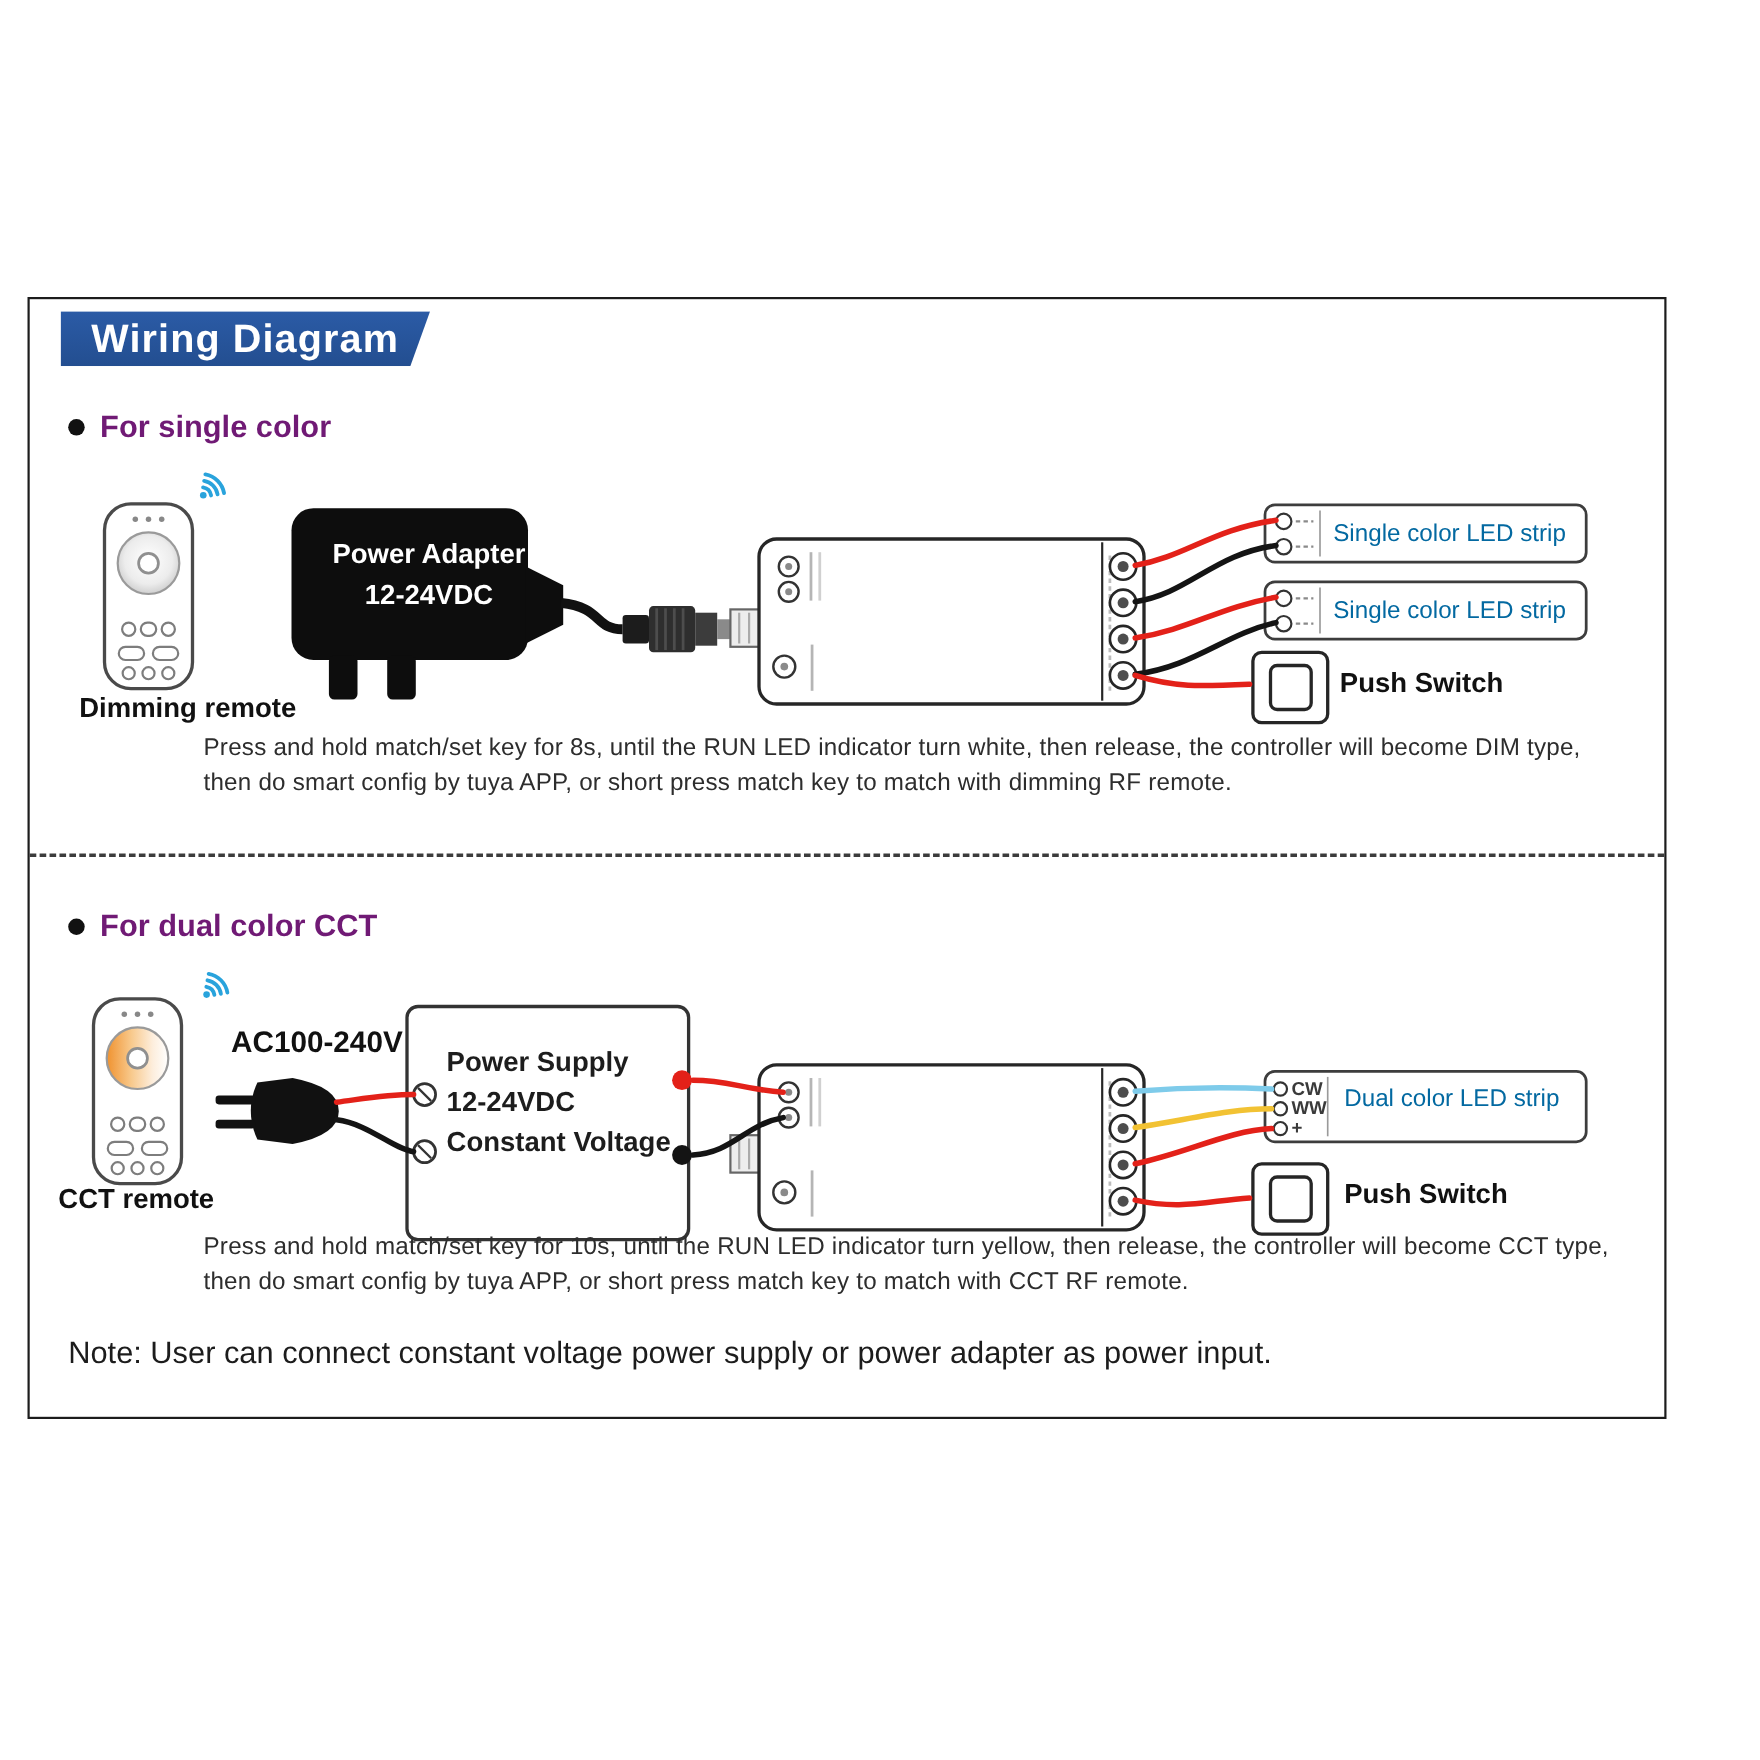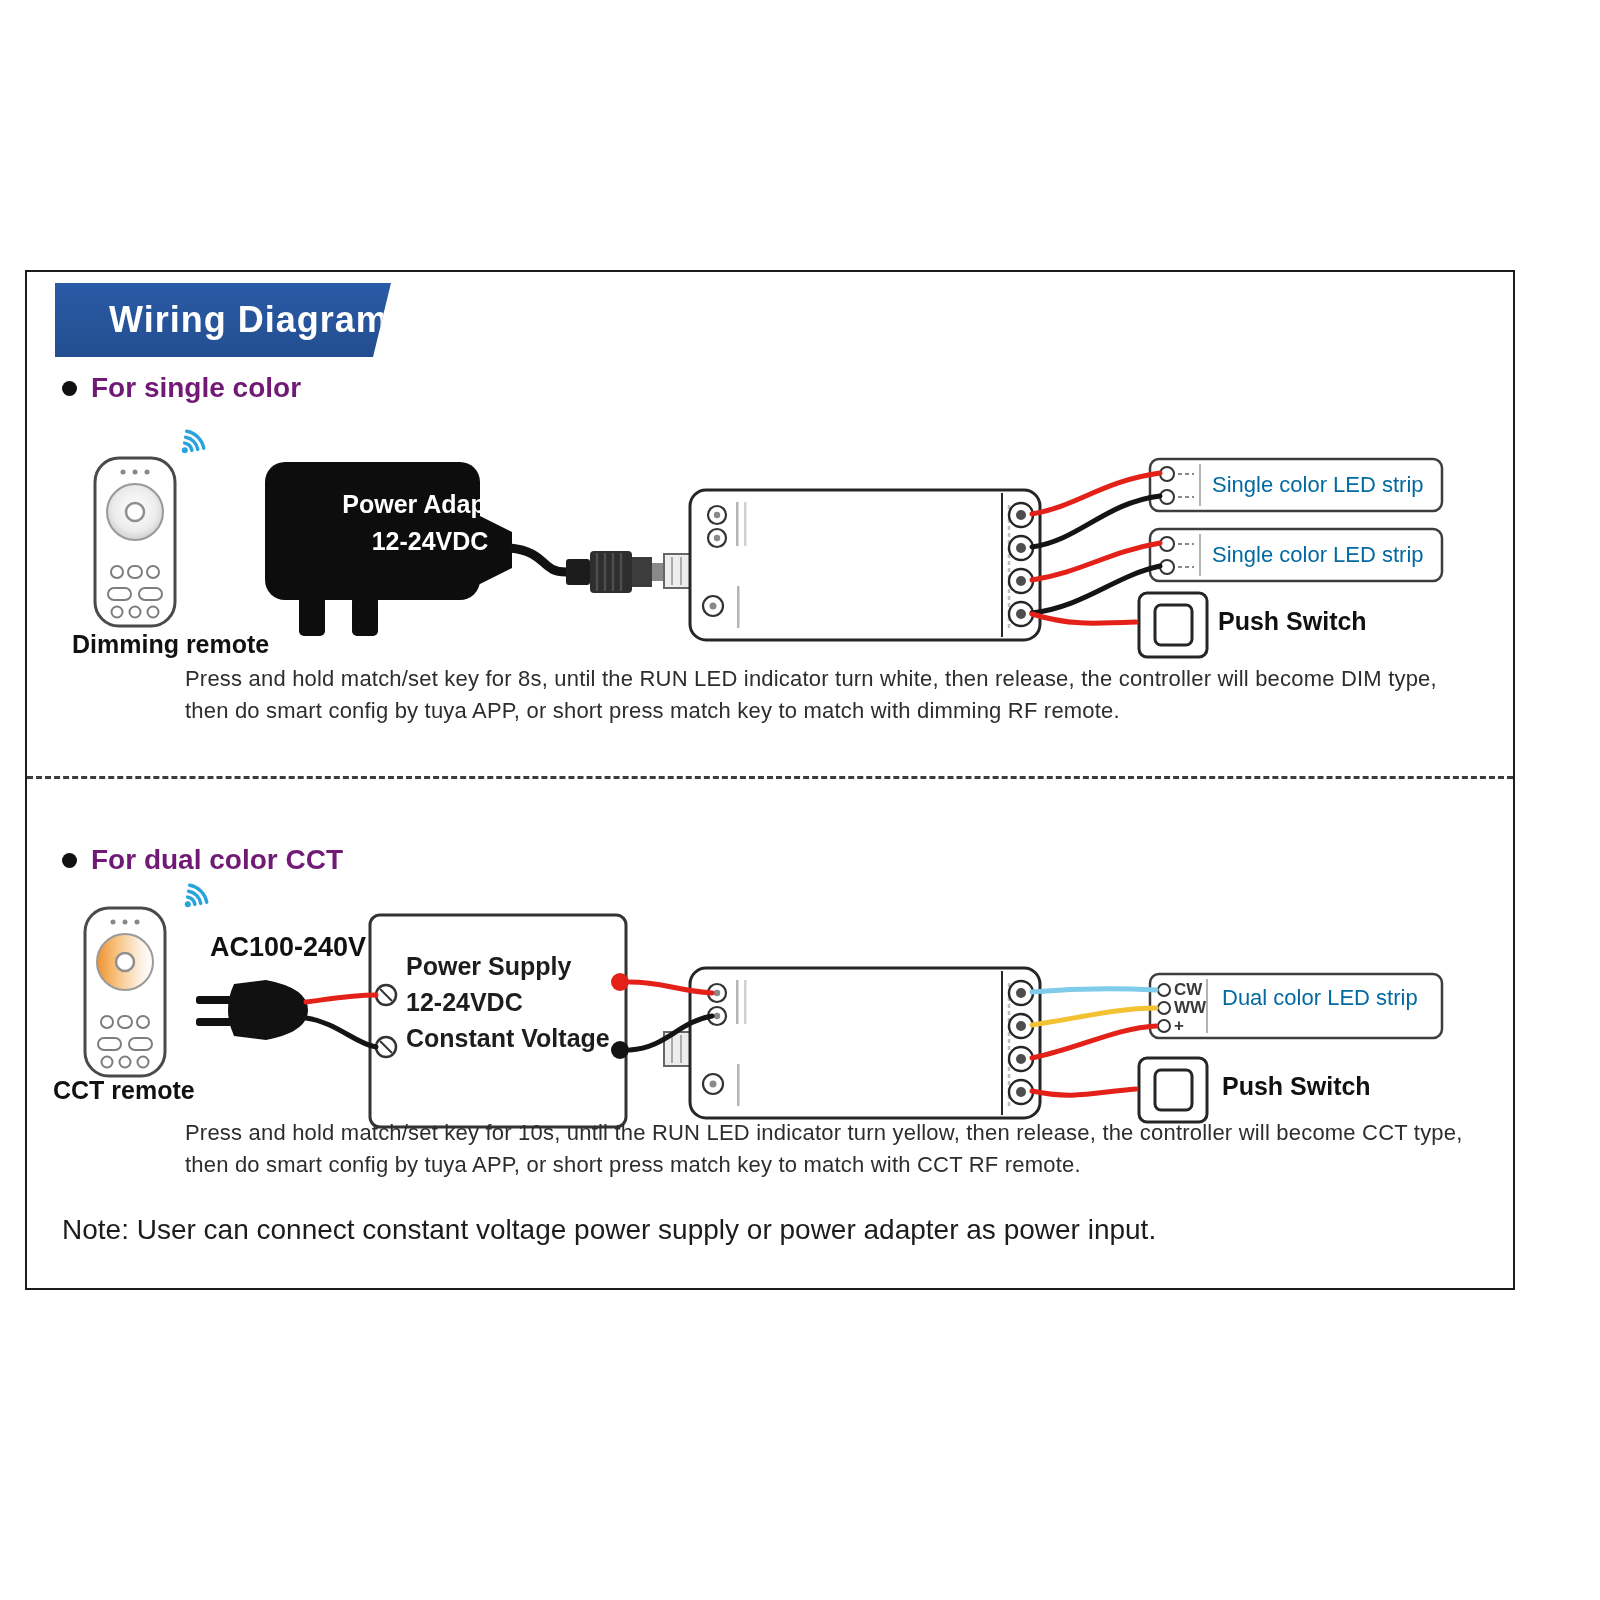--- a/index.html
+++ b/index.html
@@ -6,31 +6,31 @@
   html,body { background:#ffffff; }
   body {
     width:1600px; height:1600px; position:relative; overflow:hidden;
     font-family:"Liberation Sans", sans-serif; color:#1c1c1c;
   }
   .frame {
     position:absolute; left:25px; top:270px; width:1490px; height:1020px;
     border:2px solid #1c1c1c; background:#fff;
   }
   .banner {
-    position:absolute; left:55px; top:283px; width:336px; height:74px;
+    position:absolute; left:55px; top:283px; width:336px; height:50px;
     background:linear-gradient(180deg, var(--banner-blue,#2b5ba6), #234e90);
     clip-path:polygon(0 0, 100% 0, calc(100% - 18px) 100%, 0 100%);
-    display:flex; align-items:center; padding-left:54px;
+    display:flex; align-items:center; padding-left:28px;
   }
   .banner-text { color:#fff; font-size:36px; font-weight:600; letter-spacing:1px; }
   .art { position:absolute; left:0; top:0; pointer-events:none; }
   .sec-title { position:absolute; display:flex; align-items:center; gap:14px; font-size:28px; font-weight:700; color:#701a75; }
   .bullet { width:15px; height:15px; border-radius:50%; background:#111; display:inline-block; }
   .lbl { position:absolute; font-weight:700; font-size:25px; color:#111; white-space:nowrap; }
-  .adapter-text { position:absolute; left:265px; width:250px; text-align:center; color:#fff; font-weight:700; font-size:25px;margin-left:40px; }
+  .adapter-text { position:absolute; left:265px; width:250px; text-align:center; color:#fff; font-weight:700; font-size:25px; }
   .psu-text { position:absolute; left:406px; font-weight:700; font-size:25px; color:#1d1d1d; white-space:nowrap; }
   .strip-label { position:absolute; display:flex; align-items:center; color:#0369a1; font-size:22px; white-space:nowrap; }
   .desc { position:absolute; font-size:22px; color:#2d2d2d; letter-spacing:0.2px; white-space:nowrap; }
   .term-lbl { position:absolute; font-size:17px; font-weight:700; color:#3a3a3a; line-height:14px; }
   .note { position:absolute; font-size:28px; color:#1c1c1c; white-space:nowrap; }
   .divider { position:absolute; left:27px; top:776px; width:1486px; border-top:3px dashed #3c3c3c; }
   
   #wifi path { stroke:var(--wifi-blue,#29a3dc); }
   #wifi circle { fill:var(--wifi-blue,#29a3dc); }
   .wire { fill:none; stroke-width:5; stroke-linecap:round; }
@@ -251,21 +251,21 @@
 <div class="strip-label" style="left:1212px; top:459px; height:52px;">Single color LED strip</div>
 <div class="strip-label" style="left:1212px; top:529px; height:52px;">Single color LED strip</div>
 
 <div class="lbl" style="left:1218px; top:607px;">Push Switch</div>
 
 <div class="desc" style="left:185px; top:666px;">Press and hold match/set key for 8s, until the RUN LED indicator turn white, then release, the controller will become DIM type,</div>
 <div class="desc" style="left:185px; top:698px;">then do smart config by tuya APP, or short press match key to match with dimming RF remote.</div>
 
 <div class="divider"></div>
 
-<div class="sec-title" style="left:62px; top:844px;">
+<div class="sec-title" style="left:62px; top:826px;">
   <span class="bullet"></span>
   <span>For dual color CCT</span>
 </div>
 
 <div class="lbl" style="left:210px; top:932px; font-size:27px;">AC100-240V</div>
 
 <div class="psu-text" style="top:952px;">Power Supply</div>
 <div class="psu-text" style="top:988px;">12-24VDC</div>
 <div class="psu-text" style="top:1024px;">Constant Voltage</div>
 

